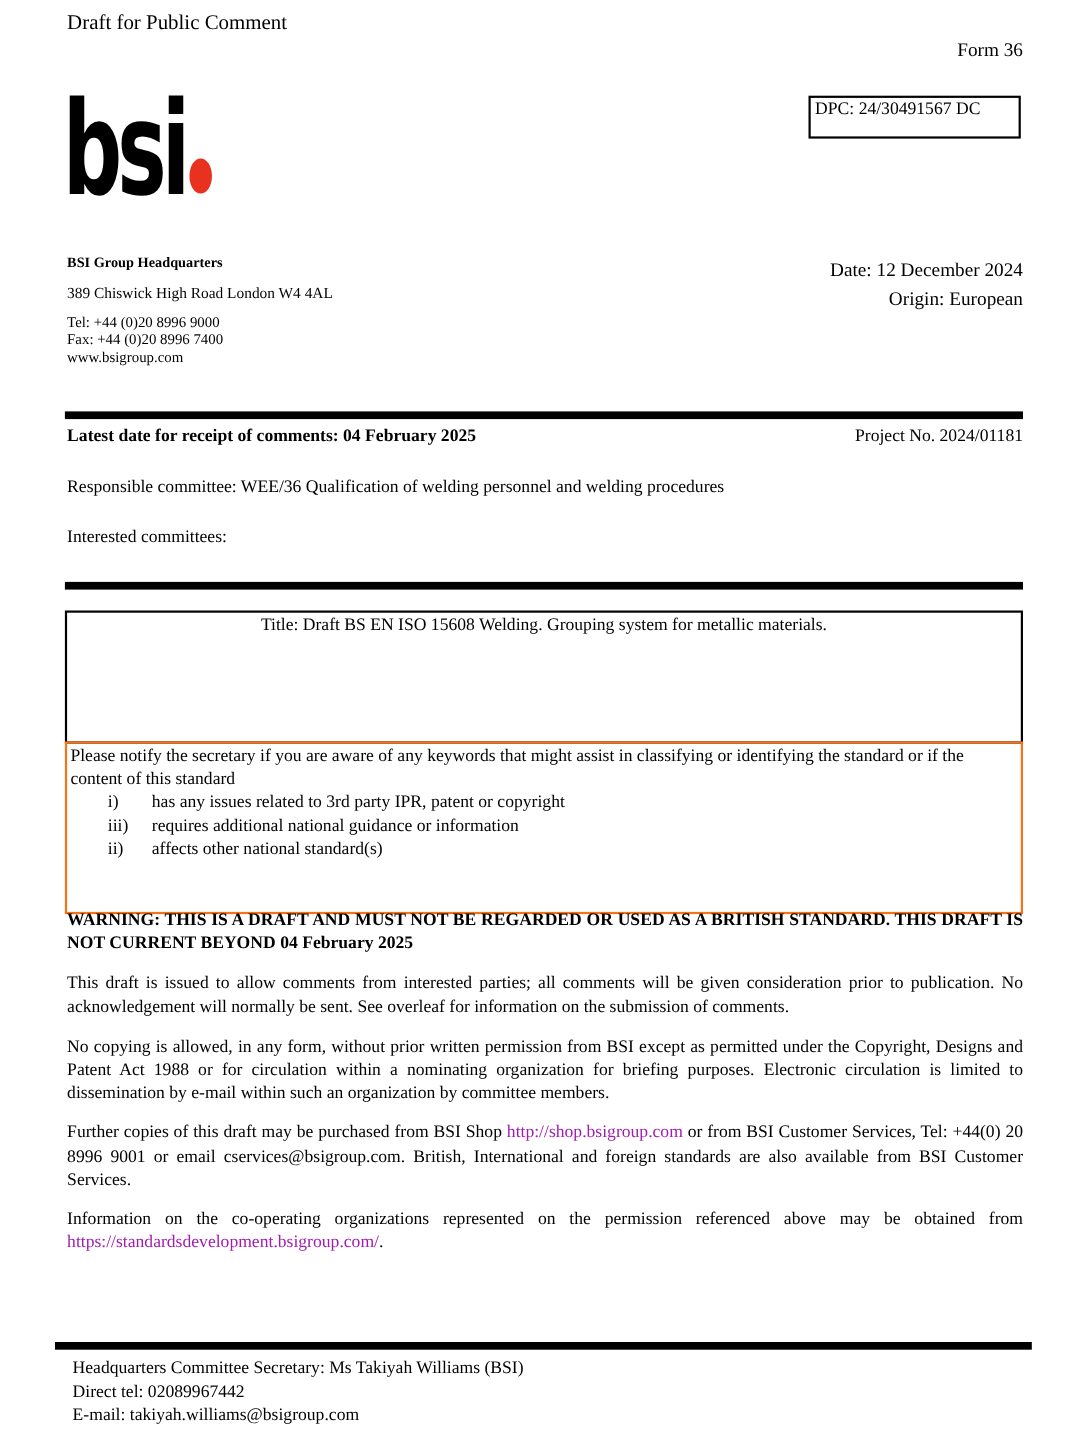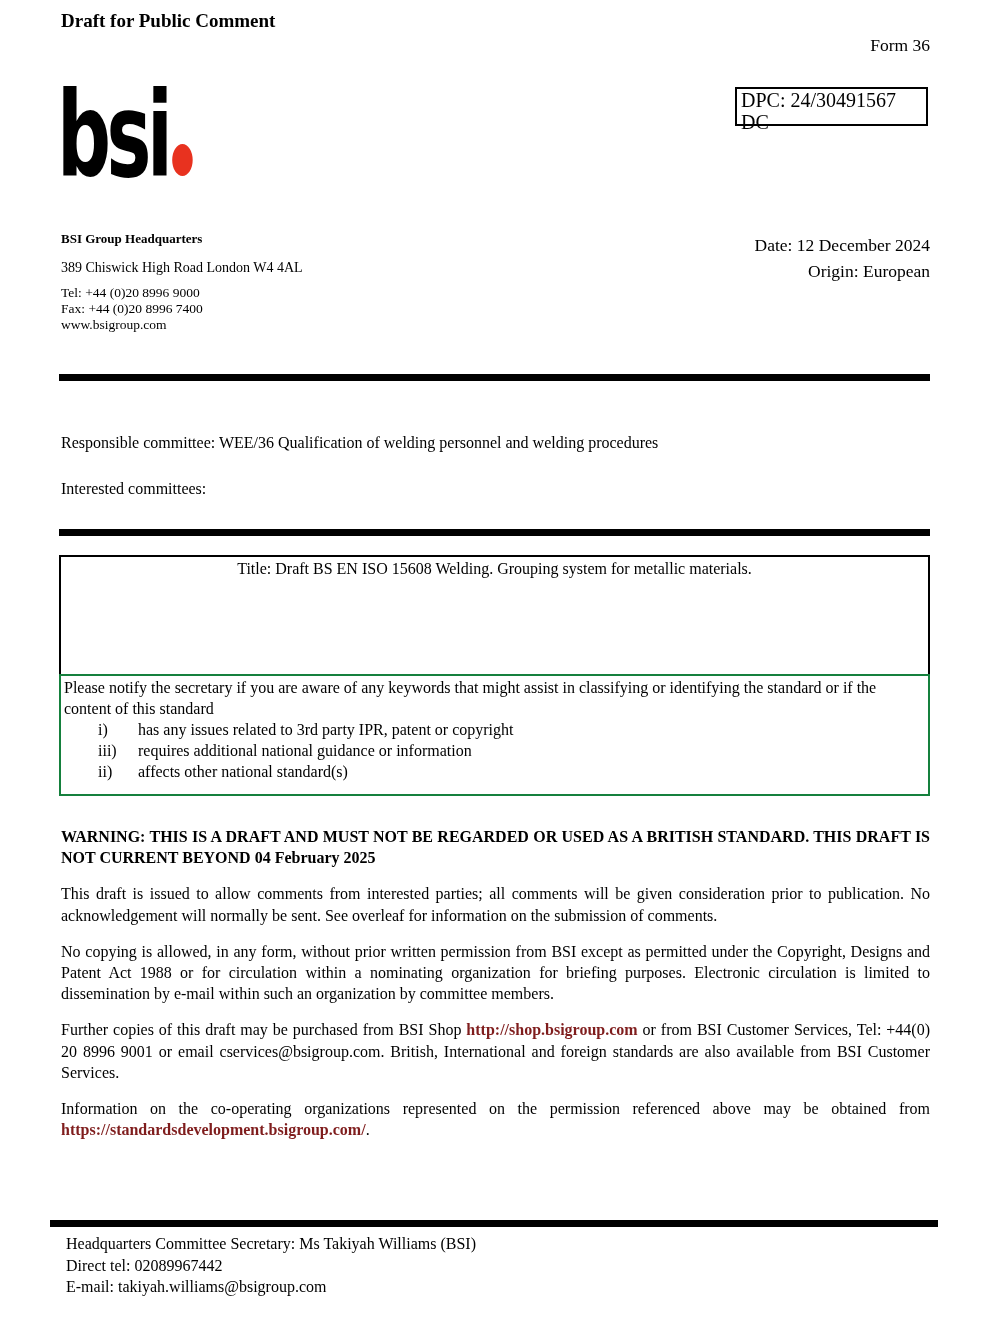--- a/index.html
+++ b/index.html
@@ -6,27 +6,27 @@
   .page{
     position:relative;
     width:990px;height:1320px;
     background:#ffffff;
     font-family:"Liberation Serif", serif;
     color:#000;
     overflow:hidden;
   }
   .abs{position:absolute;}
 
-  .header-title{left:61px;top:10px;font-size:19px;font-weight:bold;}
+  .header-title{left:61px;top:10px;font-size:19px;font-weight:normal;}
   .form-number{right:60px;top:35px;font-size:17.5px;}
 
   .dpc-box{
     left:735px;top:87px;width:193px;height:39px;
     border:2.5px solid #000;box-sizing:border-box;
-    font-size:20px;padding:0 4px;line-height:22px;
+    font-size:16px;padding:0 4px;line-height:22px;
   }
 
   .logo{left:57px;top:76px;line-height:1;white-space:nowrap;}
   .logo-text{
     display:inline-block;
     font-family:"DejaVu Sans", sans-serif;
     font-weight:bold;font-size:118px;letter-spacing:-7px;
     transform:scaleX(0.64);transform-origin:left top;
   }
   .logo-dot{
@@ -49,33 +49,33 @@
   .latest-left{font-weight:bold;}
   .responsible{left:61px;top:434px;font-size:16px;}
   .interested{left:61px;top:480px;font-size:16px;}
 
   .title-box{
     left:59px;top:555px;width:871px;height:121px;
     border:2px solid #000;box-sizing:border-box;
     font-size:16px;padding:1px 3px;line-height:21px;text-align:center;
   }
   .keywords-box{
-    left:59px;top:674px;width:871px;height:122px;
-    border:2px solid #15803d;box-sizing:border-box;
+    left:59px;top:674px;width:871px;height:157px;
+    border:2px solid #f97316;box-sizing:border-box;
     font-size:16px;padding:1px 3px;line-height:21px;
   }
   .kw-list{margin-top:0;}
   .kw-row{display:flex;}
   .kw-label{width:40px;margin-left:34px;flex:none;}
 
   .bodytext{left:61px;top:815px;width:869px;font-size:16px;line-height:21.2px;}
   .bodytext p{margin:11px 0 15px 0;text-align:justify;}
   .warning{font-weight:bold;}
   .boldspan{font-weight:normal;}
-  a.doclink{color:#7f1d1d;text-decoration:none;font-weight:bold;}
+  a.doclink{color:#a21caf;text-decoration:none;}
 
   .footer{left:66px;top:1233px;font-size:16px;line-height:21.5px;}
 </style>
 </head>
 <body>
 
 <div class="page">
 
   <div class="abs header-title">Draft for Public Comment</div>
   <div class="abs form-number">Form 36</div>
@@ -96,20 +96,24 @@
     <div>www.bsigroup.com</div>
   </div>
 
   <div class="abs dateblock">
     <div>Date: 12 December 2024</div>
     <div>Origin: European</div>
   </div>
 
   <div class="abs rule rule-top"></div>
 
+  <div class="abs latest-row">
+    <span class="latest-left">Latest date for receipt of comments: 04 February 2025</span>
+    <span>Project No. 2024/01181</span>
+  </div>
 
   <div class="abs responsible">Responsible committee: WEE/36 Qualification of welding personnel and welding procedures</div>
   <div class="abs interested">Interested committees:</div>
 
   <div class="abs rule rule-mid"></div>
 
   <div class="abs title-box">
     <span>Title: Draft BS EN ISO 15608 Welding. Grouping system for metallic materials.</span>
   </div>
 

